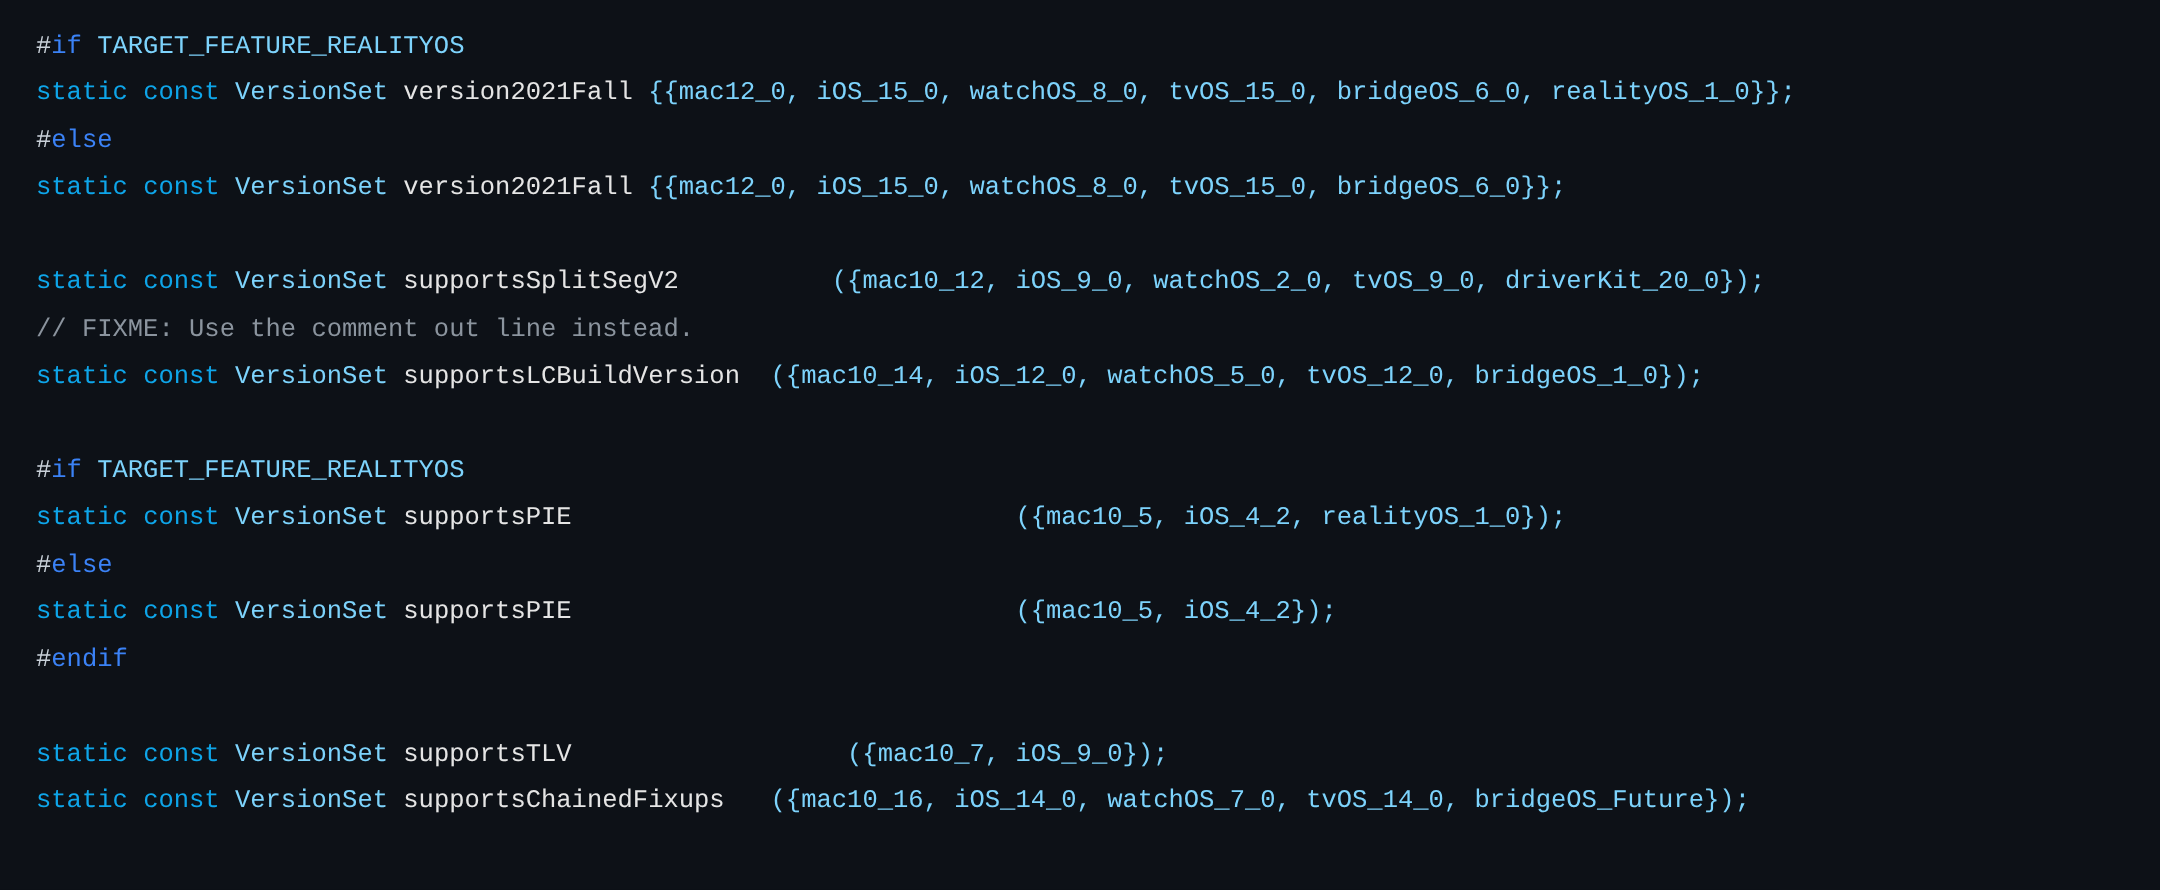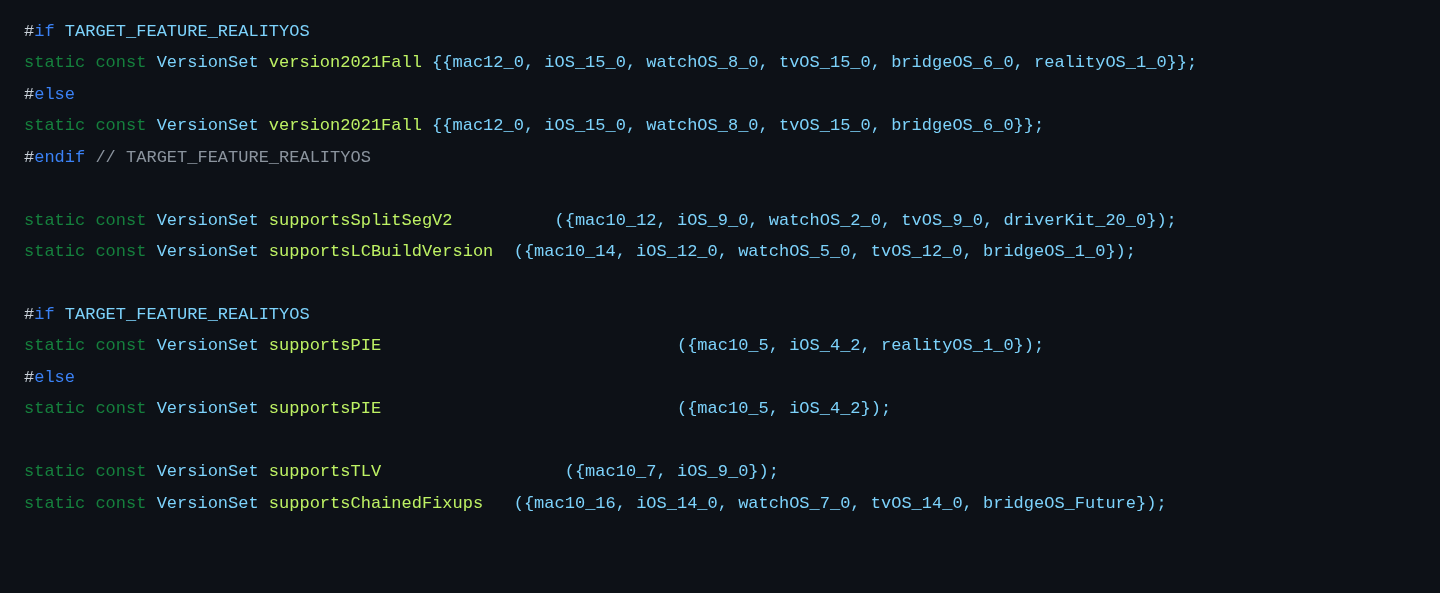--- a/index.html
+++ b/index.html
@@ -16,38 +16,39 @@
       padding: 16px 24px;
       width: 1440px;
       height: 593px;
       overflow: hidden;
     }
     .code-line {
       white-space: pre;
     }
     .tok-hash { color: #c9d1d9; }
     .tok-pp { color: #3b82f6; }
-    .tok-kw { color: #15803d; }
-    .tok-ident { color: #bef264; }
+    .tok-kw { color: #0ea5e9; }
+    .tok-ident { color: #e5e5e5; }
     .tok-plain { color: #7dd3fc; }
     .tok-comment { color: #8b949e; }
   </style>
 </head>
 <body>
 
 <div id="code-container">
     <div class="code-line"><span class="tok-hash">#</span><span class="tok-pp">if</span><span class="tok-plain"> TARGET_FEATURE_REALITYOS</span></div>
     <div class="code-line"><span class="tok-kw">static</span><span class="tok-plain"> </span><span class="tok-kw">const</span><span class="tok-plain"> VersionSet </span><span class="tok-ident">version2021Fall</span><span class="tok-plain"> {{mac12_0, iOS_15_0, watchOS_8_0, tvOS_15_0, bridgeOS_6_0, realityOS_1_0}};</span></div>
     <div class="code-line"><span class="tok-hash">#</span><span class="tok-pp">else</span></div>
     <div class="code-line"><span class="tok-kw">static</span><span class="tok-plain"> </span><span class="tok-kw">const</span><span class="tok-plain"> VersionSet </span><span class="tok-ident">version2021Fall</span><span class="tok-plain"> {{mac12_0, iOS_15_0, watchOS_8_0, tvOS_15_0, bridgeOS_6_0}};</span></div>
-    <div class="code-line"><span class="tok-hash">#</span><span class="tok-pp">endif</span><span class="tok-plain"> </span><span class="tok-comment">// TARGET_FEATURE_REALITYOS</span></div>
     <div class="code-line"><span class="tok-plain"> </span></div>
     <div class="code-line"><span class="tok-kw">static</span><span class="tok-plain"> </span><span class="tok-kw">const</span><span class="tok-plain"> VersionSet </span><span class="tok-ident">supportsSplitSegV2</span><span class="tok-plain">          ({mac10_12, iOS_9_0, watchOS_2_0, tvOS_9_0, driverKit_20_0});</span></div>
+    <div class="code-line"><span class="tok-comment">// FIXME: Use the comment out line instead.</span></div>
     <div class="code-line"><span class="tok-kw">static</span><span class="tok-plain"> </span><span class="tok-kw">const</span><span class="tok-plain"> VersionSet </span><span class="tok-ident">supportsLCBuildVersion</span><span class="tok-plain">  ({mac10_14, iOS_12_0, watchOS_5_0, tvOS_12_0, bridgeOS_1_0});</span></div>
     <div class="code-line"><span class="tok-plain"> </span></div>
     <div class="code-line"><span class="tok-hash">#</span><span class="tok-pp">if</span><span class="tok-plain"> TARGET_FEATURE_REALITYOS</span></div>
     <div class="code-line"><span class="tok-kw">static</span><span class="tok-plain"> </span><span class="tok-kw">const</span><span class="tok-plain"> VersionSet </span><span class="tok-ident">supportsPIE</span><span class="tok-plain">                             ({mac10_5, iOS_4_2, realityOS_1_0});</span></div>
     <div class="code-line"><span class="tok-hash">#</span><span class="tok-pp">else</span></div>
     <div class="code-line"><span class="tok-kw">static</span><span class="tok-plain"> </span><span class="tok-kw">const</span><span class="tok-plain"> VersionSet </span><span class="tok-ident">supportsPIE</span><span class="tok-plain">                             ({mac10_5, iOS_4_2});</span></div>
+    <div class="code-line"><span class="tok-hash">#</span><span class="tok-pp">endif</span></div>
     <div class="code-line"><span class="tok-plain"> </span></div>
     <div class="code-line"><span class="tok-kw">static</span><span class="tok-plain"> </span><span class="tok-kw">const</span><span class="tok-plain"> VersionSet </span><span class="tok-ident">supportsTLV</span><span class="tok-plain">                  ({mac10_7, iOS_9_0});</span></div>
     <div class="code-line"><span class="tok-kw">static</span><span class="tok-plain"> </span><span class="tok-kw">const</span><span class="tok-plain"> VersionSet </span><span class="tok-ident">supportsChainedFixups</span><span class="tok-plain">   ({mac10_16, iOS_14_0, watchOS_7_0, tvOS_14_0, bridgeOS_Future});</span></div>
   </div>
 
 </body></html>

